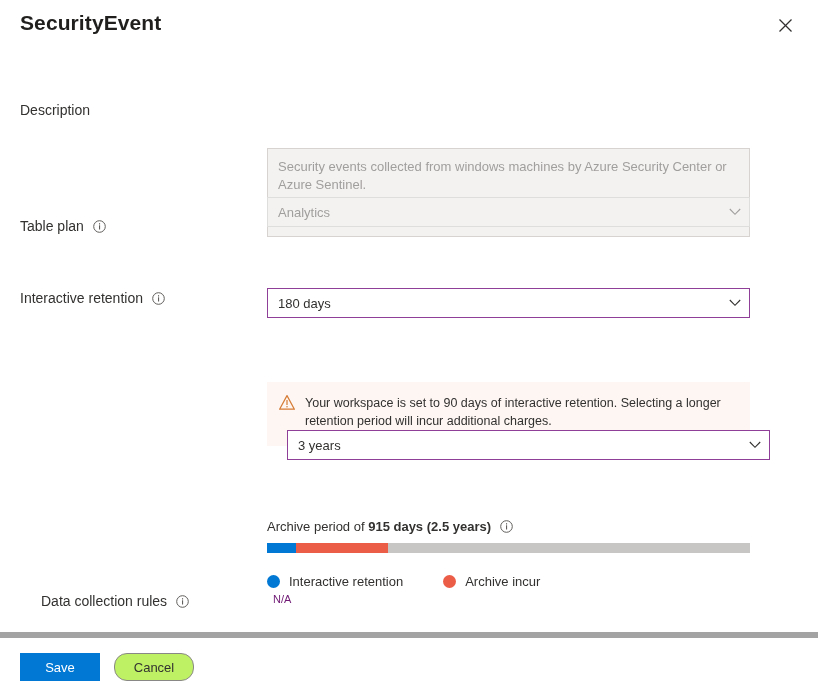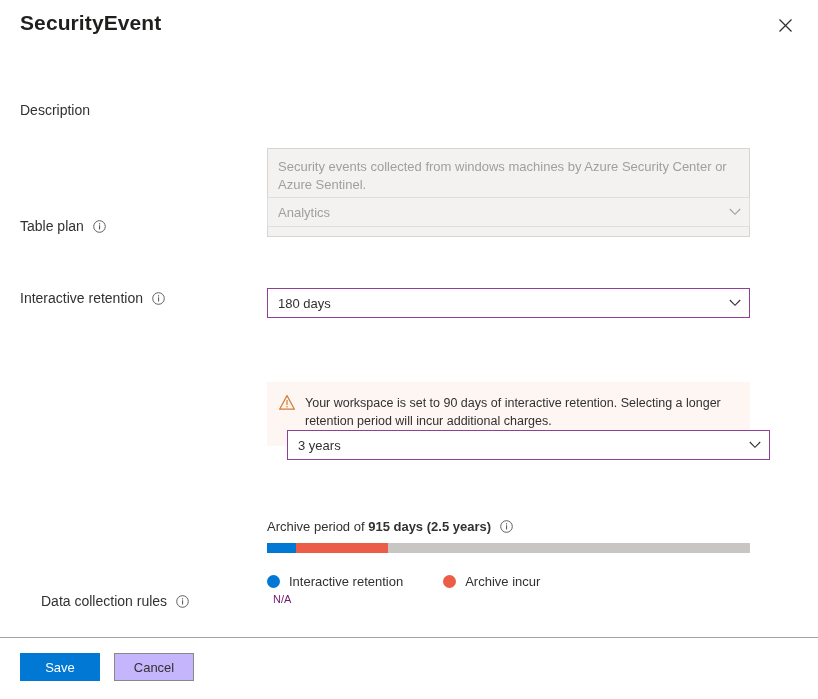--- a/index.html
+++ b/index.html
@@ -225,21 +225,21 @@
     margin-left: 6px;
   }
 
   
   .footer {
     position: absolute;
     left: 0;
     right: 0;
     bottom: 0;
     height: 59px;
-    border-top: 1px solid #a3a3a3;
+    border-top: 6px solid #a3a3a3;
     background: #ffffff;
   }
   .btn {
     position: absolute;
     top: 15px;
     height: 28px;
     min-width: 80px;
     font-size: 13px;
     font-family: "Liberation Sans", sans-serif;
     border: 1px solid transparent;
@@ -248,23 +248,24 @@
     padding: 0 16px;
   }
   .btn-primary {
     left: 20px;
     background: #0078d4;
     color: #ffffff;
     border-color: #0078d4;
   }
   .btn-secondary {
     left: 114px;
-    background: #c4b5fd;
+    background: #bef264;
     color: #323130;
     border-color: #8a8886;
+    border-radius: 13px;
   }
 </style>
 </head>
 <body>
 
 <div class="panel">
 
   <div class="header">
     <div class="panel-title">SecurityEvent</div>
     <button class="close-btn" aria-label="Close">

